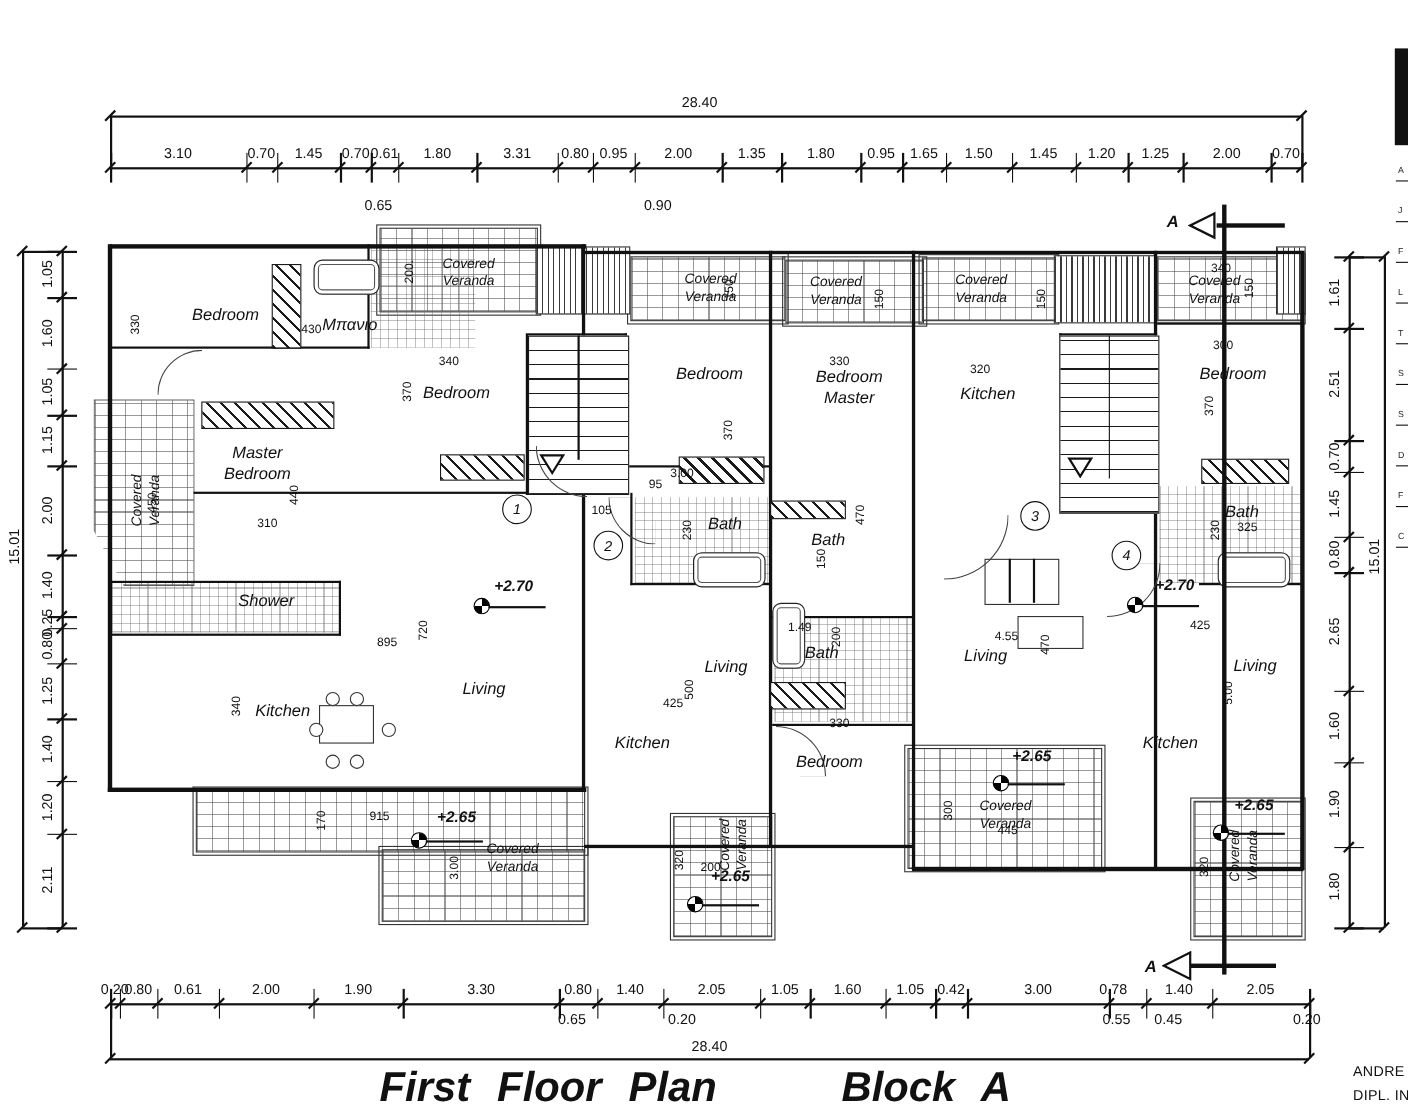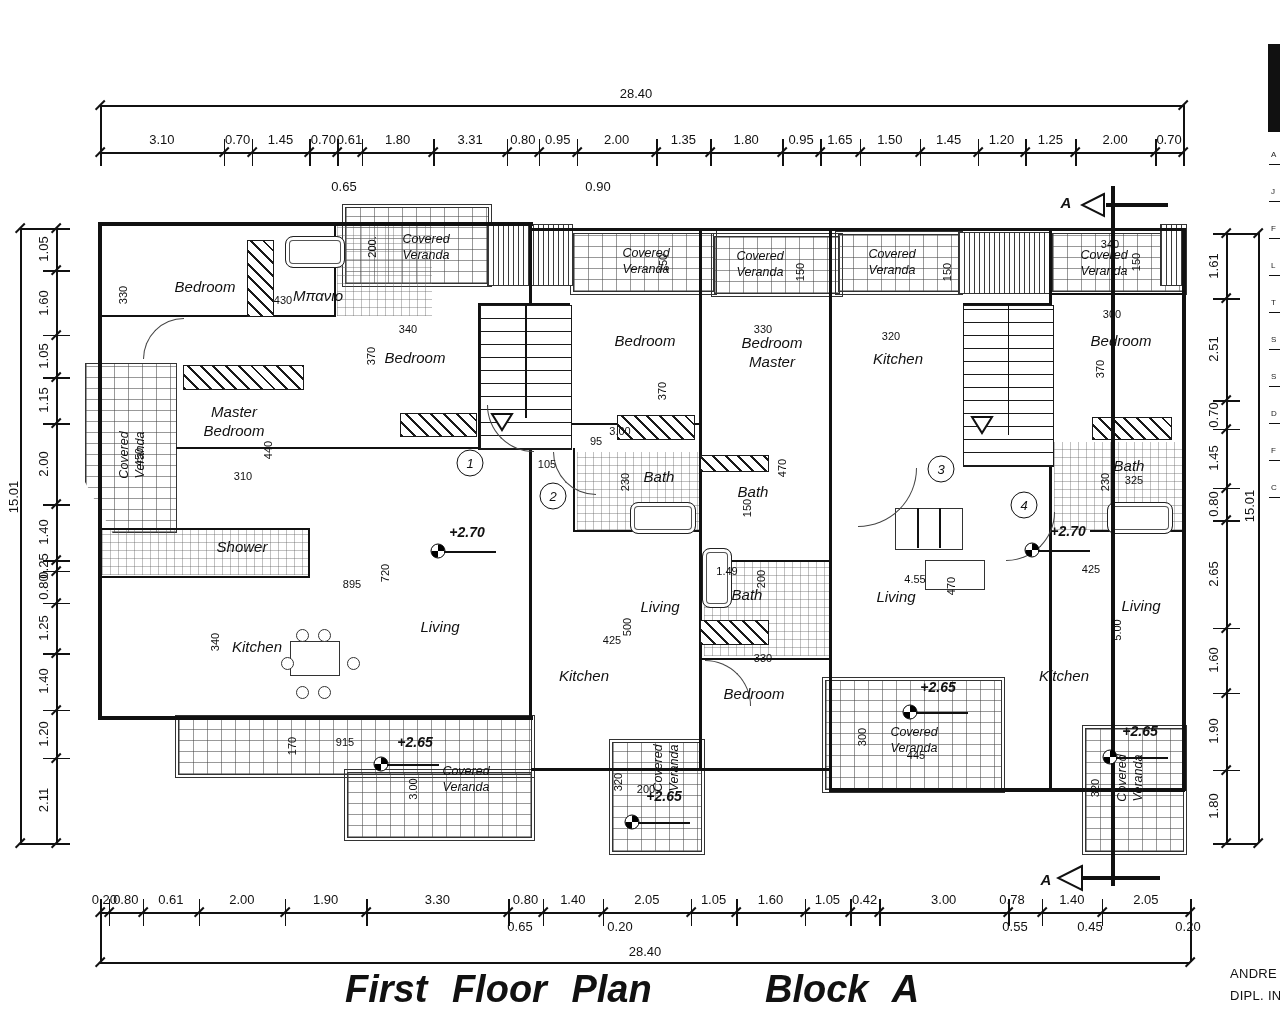--- a/index.html
+++ b/index.html
@@ -359,21 +359,21 @@
     <div class="abs tick" style="left: 1226px; top: 769.897px;"></div>
     <div class="abs lineh" style="left: 1213px; top: 769.897px; width: 27px;"></div>
     <div class="abs chainlbl rot" style="left: 1213px; top: 806.449px;">1.80</div>
     <div class="abs tick" style="left: 1226px; top: 843px;"></div>
     <div class="abs lineh" style="left: 1213px; top: 843px; width: 27px;"></div>
     <div class="abs chainlbl" style="left: 344px; top: 186px;">0.65</div>
     <div class="abs chainlbl" style="left: 598px; top: 186px;">0.90</div>
     <div class="abs chainlbl" style="left: 520px; top: 926px;">0.65</div>
     <div class="abs chainlbl" style="left: 620px; top: 926px;">0.20</div>
     <div class="abs chainlbl" style="left: 1015px; top: 926px;">0.55</div>
-    <div class="abs chainlbl" style="left: 1090px; top: 926px;">0.45</div>
+    <div class="abs chainlbl" style="left: 1062px; top: 926px;">0.45</div>
     <div class="abs chainlbl" style="left: 1188px; top: 926px;">0.20</div>
     <div class="abs lbl" style="left: 205px; top: 287px; font-size: 15px;">Bedroom</div>
     <div class="abs lbl" style="left: 318px; top: 296px; font-size: 15px;">Μπανιο</div>
     <div class="abs lbl" style="left: 415px; top: 358px; font-size: 15px;">Bedroom</div>
     <div class="abs lbl" style="left: 234px; top: 422px; font-size: 15px;">Master
 Bedroom</div>
     <div class="abs lbl" style="left: 242px; top: 547px; font-size: 15px;">Shower</div>
     <div class="abs lbl" style="left: 257px; top: 647px; font-size: 15px;">Kitchen</div>
     <div class="abs lbl" style="left: 440px; top: 627px; font-size: 15px;">Living</div>
     <div class="abs lbl" style="left: 645px; top: 341px; font-size: 15px;">Bedroom</div>

